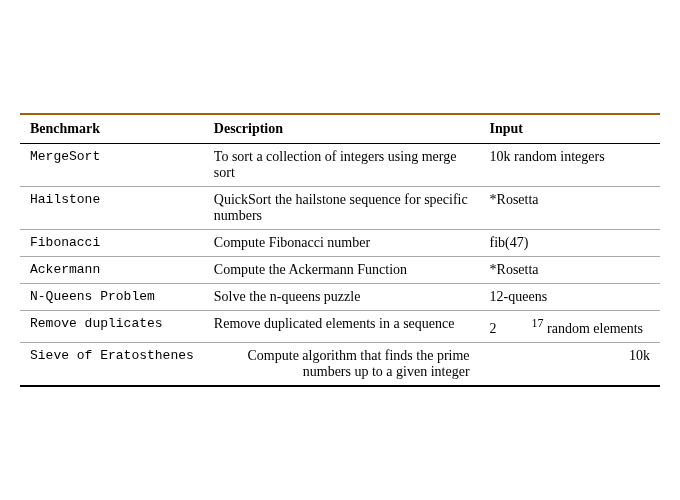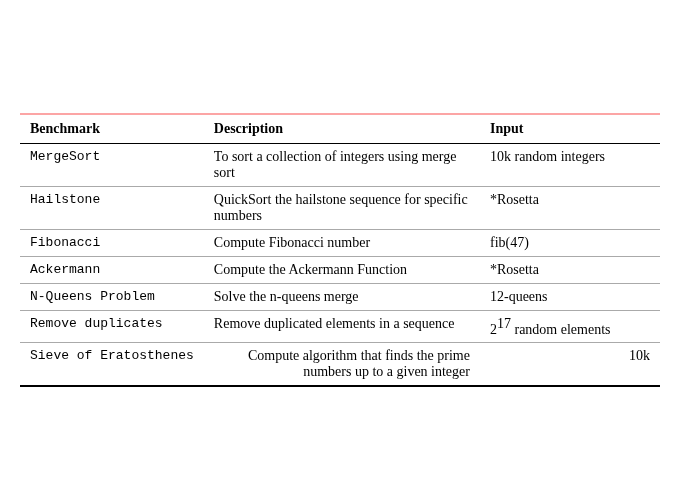--- a/index.html
+++ b/index.html
@@ -20,21 +20,21 @@
       padding: 20px;
     }
 
     .table-container {
       width: 640px;
     }
 
     table {
       width: 100%;
       border-collapse: collapse;
-      border-top: 2px solid #fca5a5;
+      border-top: 2px solid #a16207;
       border-bottom: 2px solid #000;
     }
 
     thead tr {
       border-bottom: 1.5px solid #000;
     }
 
     th {
       padding: 6px 10px;
       text-align: left;
@@ -59,22 +59,23 @@
       text-align: right;
     }
 
     .benchmark-cell {
       font-family: 'Courier New', Courier, monospace;
       font-size: 13px;
       white-space: nowrap;
     }
 
     sup {
-      font-size: 14px;
+      font-size: 12px;
       vertical-align: super;
+      margin-left: 35px;
     }
 
     col.col-benchmark { width: 130px; }
     col.col-description { width: 310px; }
     col.col-input { width: 200px; }
   </style>
 </head>
 <body>
 
 <div class="table-container">
@@ -107,21 +108,21 @@
           <td>Compute Fibonacci number</td>
           <td>fib(47)</td>
         </tr>
         <tr>
           <td class="benchmark-cell">Ackermann</td>
           <td>Compute the Ackermann Function</td>
           <td>*Rosetta</td>
         </tr>
         <tr>
           <td class="benchmark-cell">N-Queens Problem</td>
-          <td>Solve the n-queens merge</td>
+          <td>Solve the n-queens puzzle</td>
           <td>12-queens</td>
         </tr>
         <tr>
           <td class="benchmark-cell">Remove duplicates</td>
           <td>Remove duplicated elements in a sequence</td>
           <td>2<sup>17</sup> random elements</td>
         </tr>
         <tr>
           <td class="benchmark-cell">Sieve of Eratosthenes</td>
           <td>Compute algorithm that finds the prime numbers up to a given integer</td>

